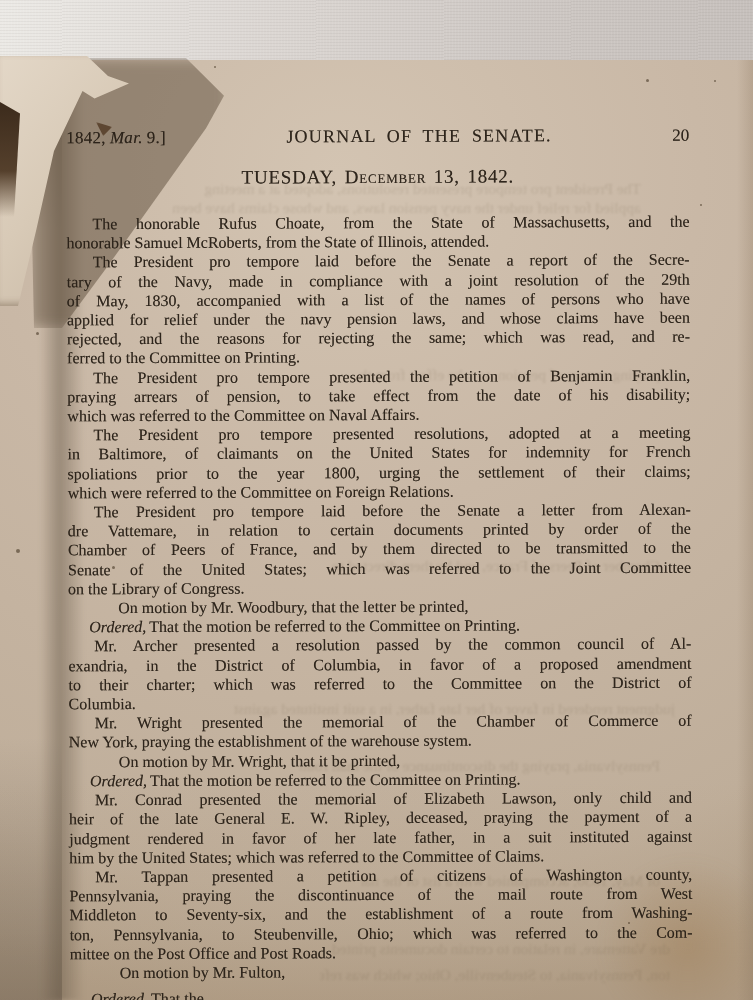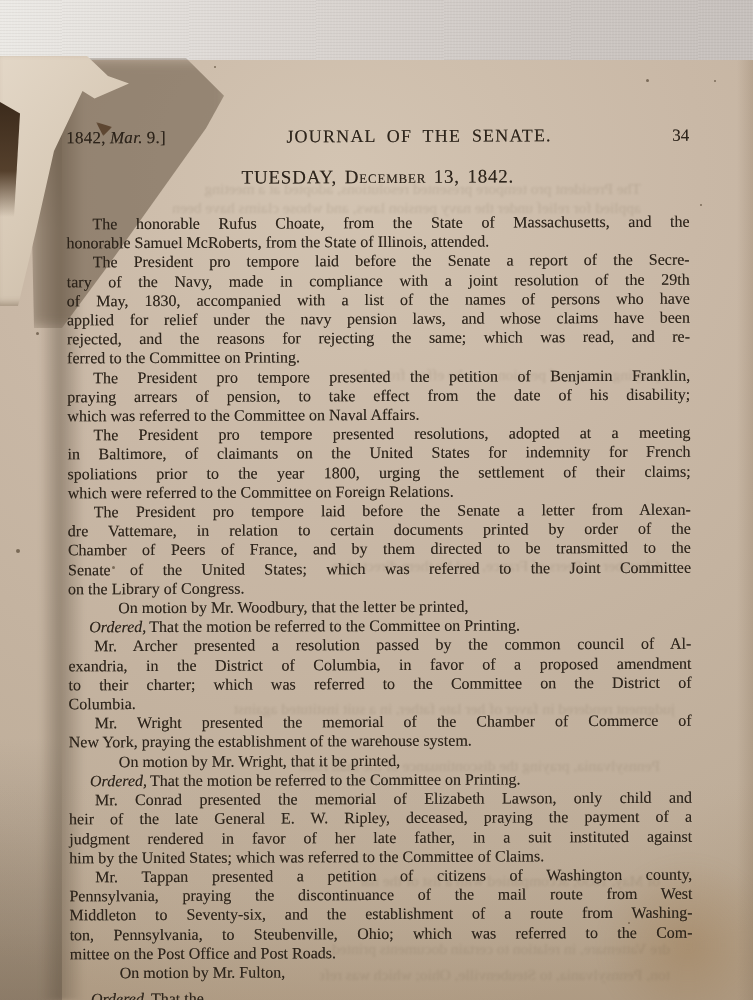--- a/index.html
+++ b/index.html
@@ -155,21 +155,21 @@
       <div class="speck" style="left: 138px; top: 177px; width: 2px; height: 2px;"></div>
       <div class="speck" style="left: 36px; top: 272px; width: 3px; height: 3px;"></div>
       <div class="speck" style="left: 628px; top: 862px; width: 2px; height: 2px;"></div>
       <div class="speck" style="left: 214px; top: 6px; width: 2px; height: 2px;"></div>
     </div>
 
   <div class="content">
     <div class="header-row">
       <span class="hdr-left"><span>1842,</span><i>Mar.</i><span>9.]</span></span>
       <span class="hdr-center">JOURNAL OF THE SENATE.</span>
-      <span class="hdr-page">34</span>
+      <span class="hdr-page">20</span>
     </div>
     <div class="day-title">TUESDAY, December 13, 1842.</div>
     <div class="paragraphs" id="paragraph-host">
         <div class="para">
           <div class="line first-para jl">The honorable Rufus Choate, from the State of Massachusetts, and the</div>
           <div class="line">honorable Samuel McRoberts, from the State of Illinois, attended.</div>
         </div>
         <div class="para">
           <div class="line first-para jl">The President pro tempore laid before the Senate a report of the Secre-</div>
           <div class="line jl">tary of the Navy, made in compliance with a joint resolution of the 29th</div>

